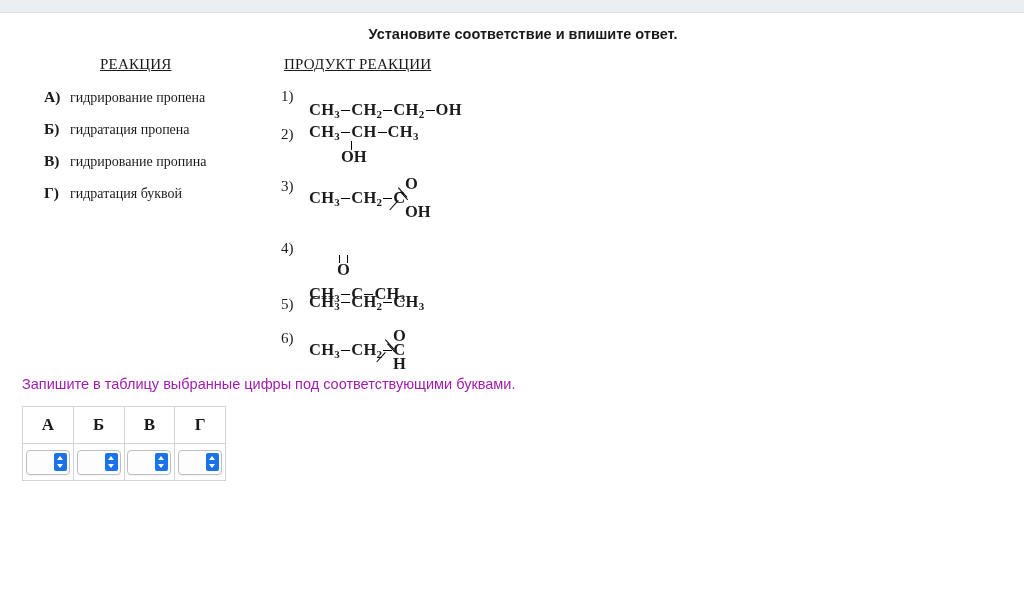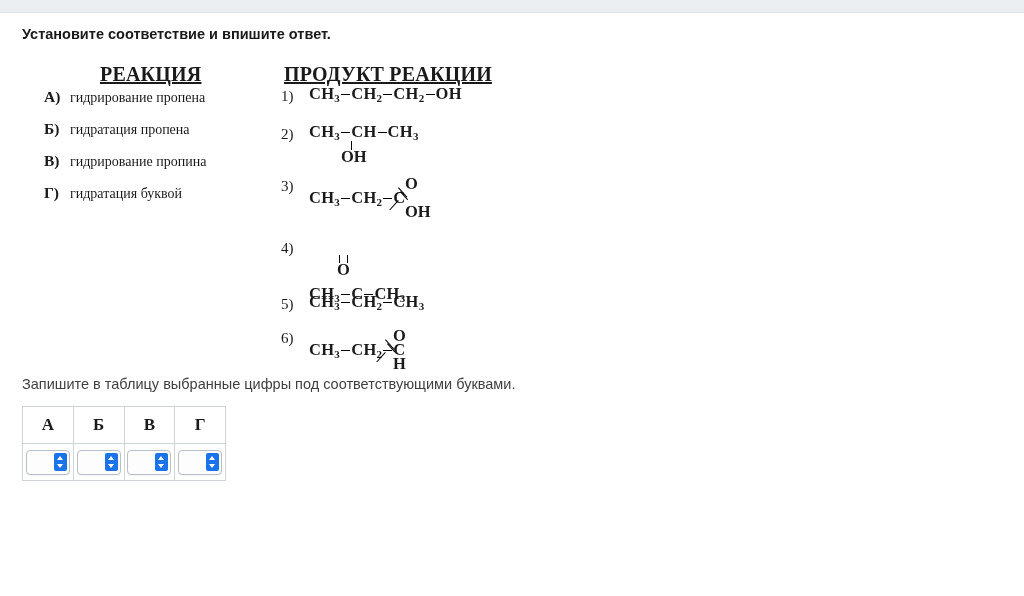--- a/index.html
+++ b/index.html
@@ -26,44 +26,44 @@
     position: absolute;
     left: 0; top: 12px;
     width: 1024px;
   }
   .title {
     font-family: "Liberation Sans", sans-serif;
     font-weight: bold;
     font-size: 14.5px;
     color: #1a1a1a;
     margin: 14px 0 0 22px;
+    text-align: center;
   }
   .intro {
     font-family: "Liberation Serif", serif;
     font-size: 16px;
     line-height: 25px;
     color: #1a1a1a;
     margin: 12px 22px 0 22px;
     text-align: justify;
     width: 972px;
     text-indent: 8px;
   }
   .columns {
     position: relative;
     margin-top: 14px;
     height: 320px;
   }
   .col-head {
     position: absolute;
     font-family: "Liberation Serif", serif;
-    font-weight: bold;
-    font-size: 20px;
+    font-weight: normal;
+    font-size: 15px;
     text-decoration: underline;
     letter-spacing: 0.2px;
-    margin-top: 7px;
   }
   .head-reaction { left: 100px; top: 0; }
   .head-product { left: 284px; top: 0; }
 
   .reactions {
     position: absolute;
     left: 44px;
     top: 32px;
     width: 230px;
   }
@@ -146,21 +146,21 @@
   .row1 { height: 30px; }
   .row2 { height: 46px; }
   .row3 { height: 52px; }
   .row4 { height: 48px; }
   .row5 { height: 30px; }
   .row6 { height: 40px; }
 
   .note {
     font-family: "Liberation Sans", sans-serif;
     font-size: 14.5px;
-    color: #404040;
+    color: #a21caf;
     margin: 0 8px 0 22px;
   }
   .answer-table {
     margin: 14px 0 0 22px;
     border-collapse: collapse;
     width: 204px;
     table-layout: fixed;
     background: #fff;
   }
   .answer-table td {
@@ -241,21 +241,21 @@
       <div class="reaction-row">
         <span class="reaction-letter">Г)</span>
         <span class="reaction-text">гидратация буквой</span>
       </div>
     </div>
 
     <div class="products">
 
       <div class="product-row row1">
         <span class="product-num" style="top:4px;">1)</span>
-        <span class="formula" style="top:0;">
+        <span class="formula" style="top:16px;">
           CH<sub>3</sub><span class="bond"></span>CH<sub>2</sub><span class="bond"></span>CH<sub>2</sub><span class="bond"></span>OH
         </span>
       </div>
 
       <div class="product-row row2">
         <span class="product-num" style="top:4px;">2)</span>
         <span class="formula" style="top:0;text-align:right;">
           CH<sub>3</sub><span class="bond"></span>CH<span class="bond"></span>CH<sub>3</sub>
         </span>
         <span class="vbond" style="left:74px; top:19px; height:9px;"></span>

